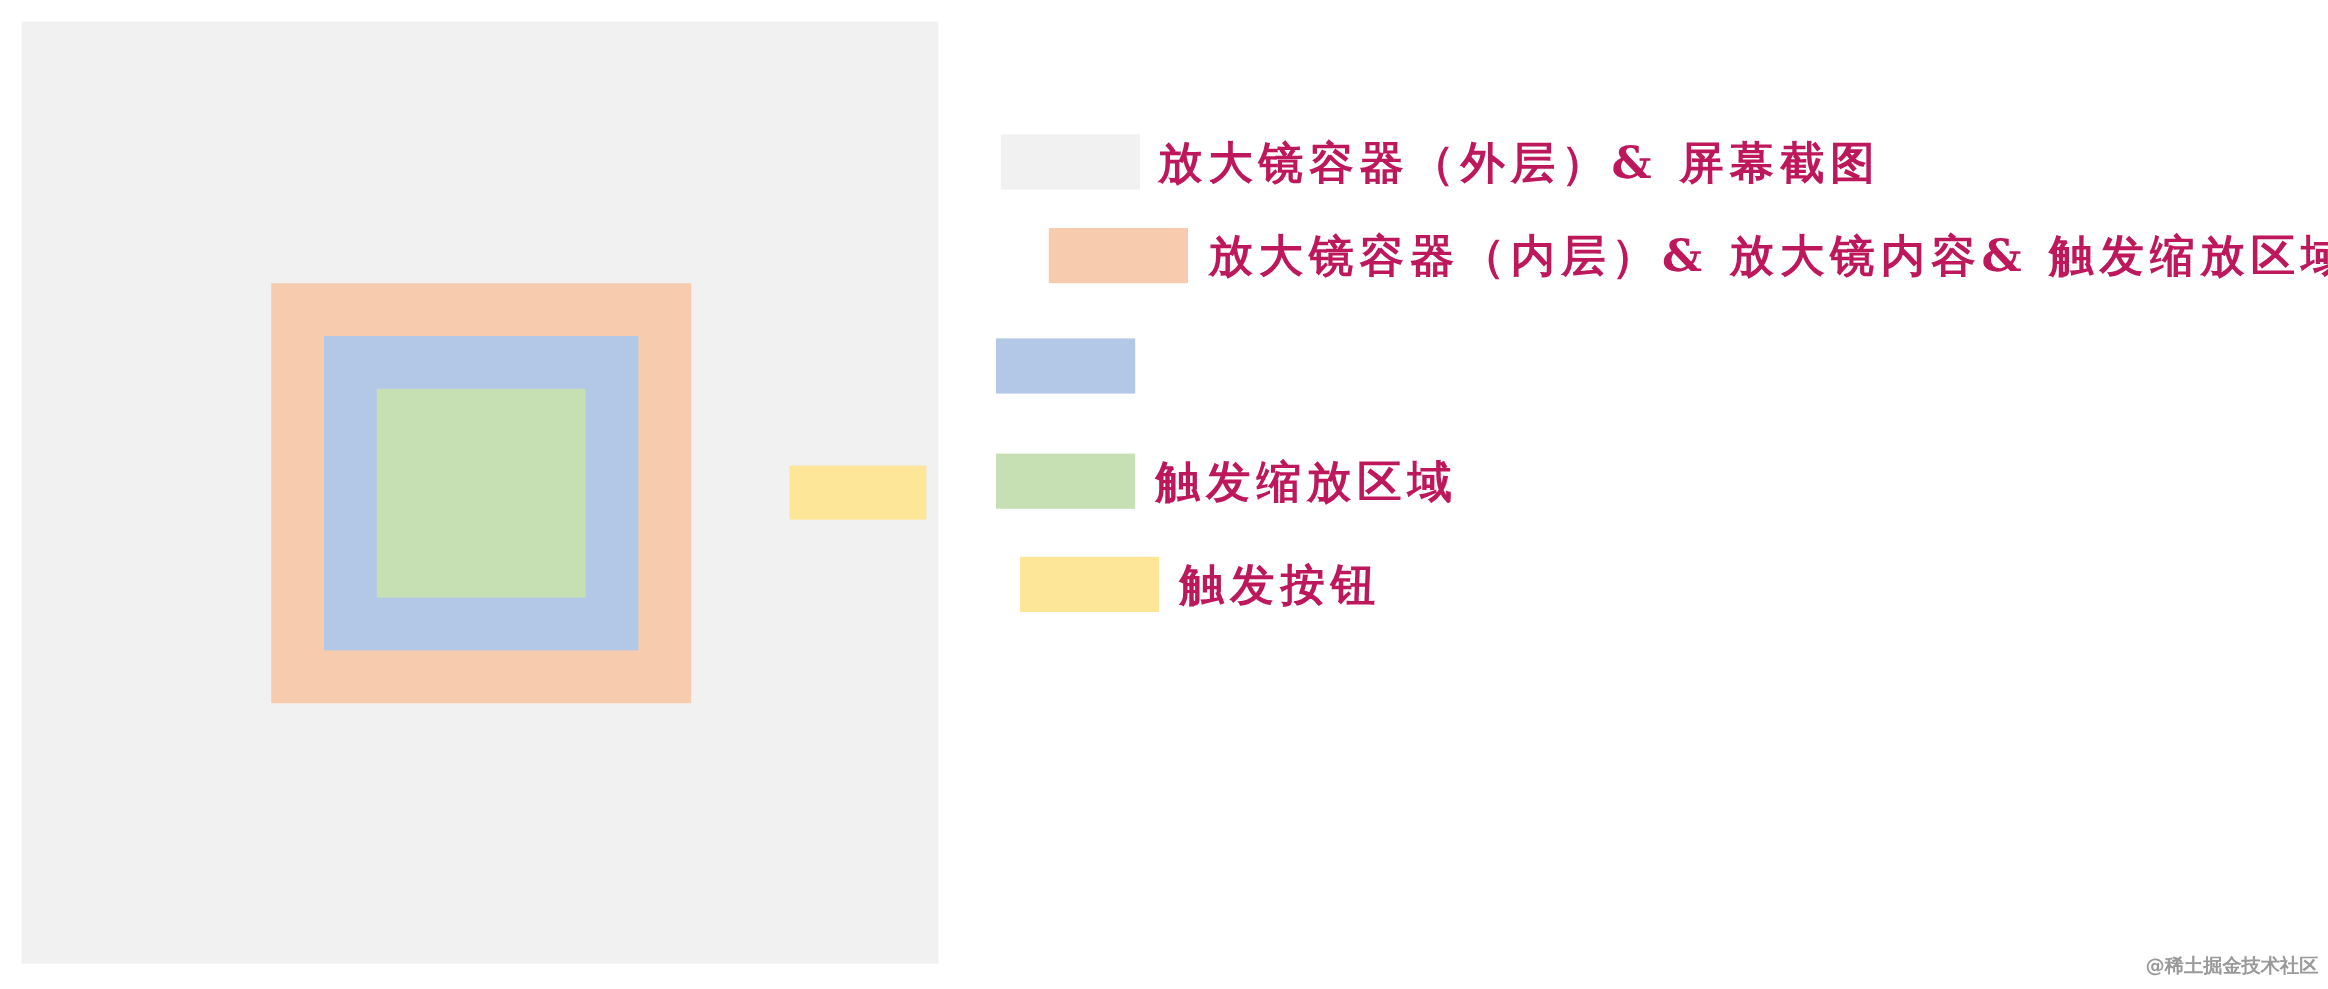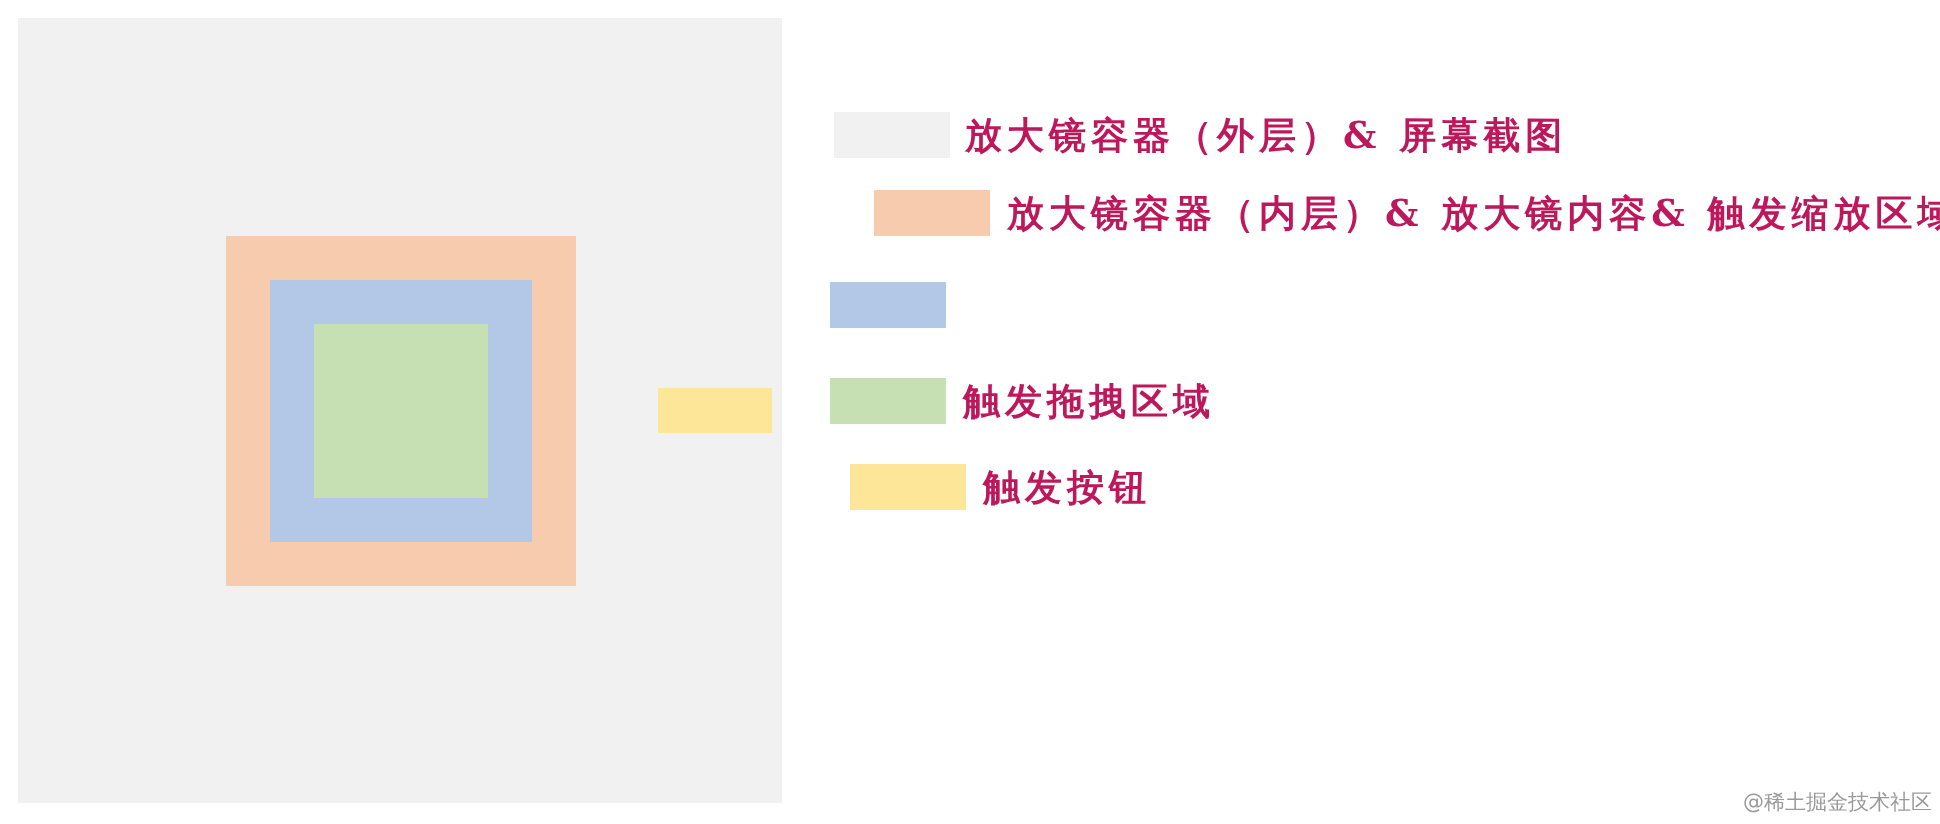--- a/index.html
+++ b/index.html
@@ -40,23 +40,24 @@
       color: #be185d;
       letter-spacing: 5px;
       white-space: nowrap;
       line-height: 46px;
     }
     .watermark {
       position: absolute;
       right: 8px;
       bottom: 8px;
       font-family: "DejaVu Sans", "Liberation Sans", sans-serif;
-      font-size: 21px;
+      font-size: 16px;
       color: #9a9a9a;
       white-space: nowrap;
+      font-weight: bold;
     }
   </style>
 </head>
 <body>
 
 <div class="abs panel-outer" title="放大镜容器（外层）&amp; 屏幕截图" style="background: rgb(241, 241, 241);"></div>
 <div class="abs layer-inner" title="放大镜容器（内层）&amp; 放大镜内容&amp; 触发缩放区域" style="background: rgb(247, 203, 174);"></div>
 <div class="abs layer-drag" title="触发拖拽区域" style="background: rgb(179, 199, 230);"></div>
 <div class="abs layer-crop" title="截图裁剪区域" style="background: rgb(198, 224, 180);"></div>
 <div class="abs trigger-btn" title="触发按钮" style="background: rgb(254, 230, 153);"></div>
@@ -68,21 +69,21 @@
   </div>
   <div class="legend-row" style="top:190px;padding-left:44px;">
     <div class="legend-swatch swatch-1" style="background: rgb(247, 203, 174);"></div>
     <span class="legend-label">放大镜容器（内层）&amp; 放大镜内容&amp; 触发缩放区域</span>
   </div>
   <div class="legend-row" style="top:282px;">
     <div class="legend-swatch swatch-2" style="background: rgb(179, 199, 230);"></div>
   </div>
   <div class="legend-row" style="top:378px;">
     <div class="legend-swatch swatch-3" style="background: rgb(198, 224, 180);"></div>
-    <span class="legend-label">触发拖拽区域</span>
+    <span class="legend-label">触发缩放区域</span>
   </div>
   <div class="legend-row" style="top:464px;padding-left:20px;">
     <div class="legend-swatch swatch-4" style="background: rgb(254, 230, 153);"></div>
     <span class="legend-label">触发按钮</span>
   </div>
 </div>
 
 <div class="watermark">@稀土掘金技术社区</div>
 
 </body></html>

